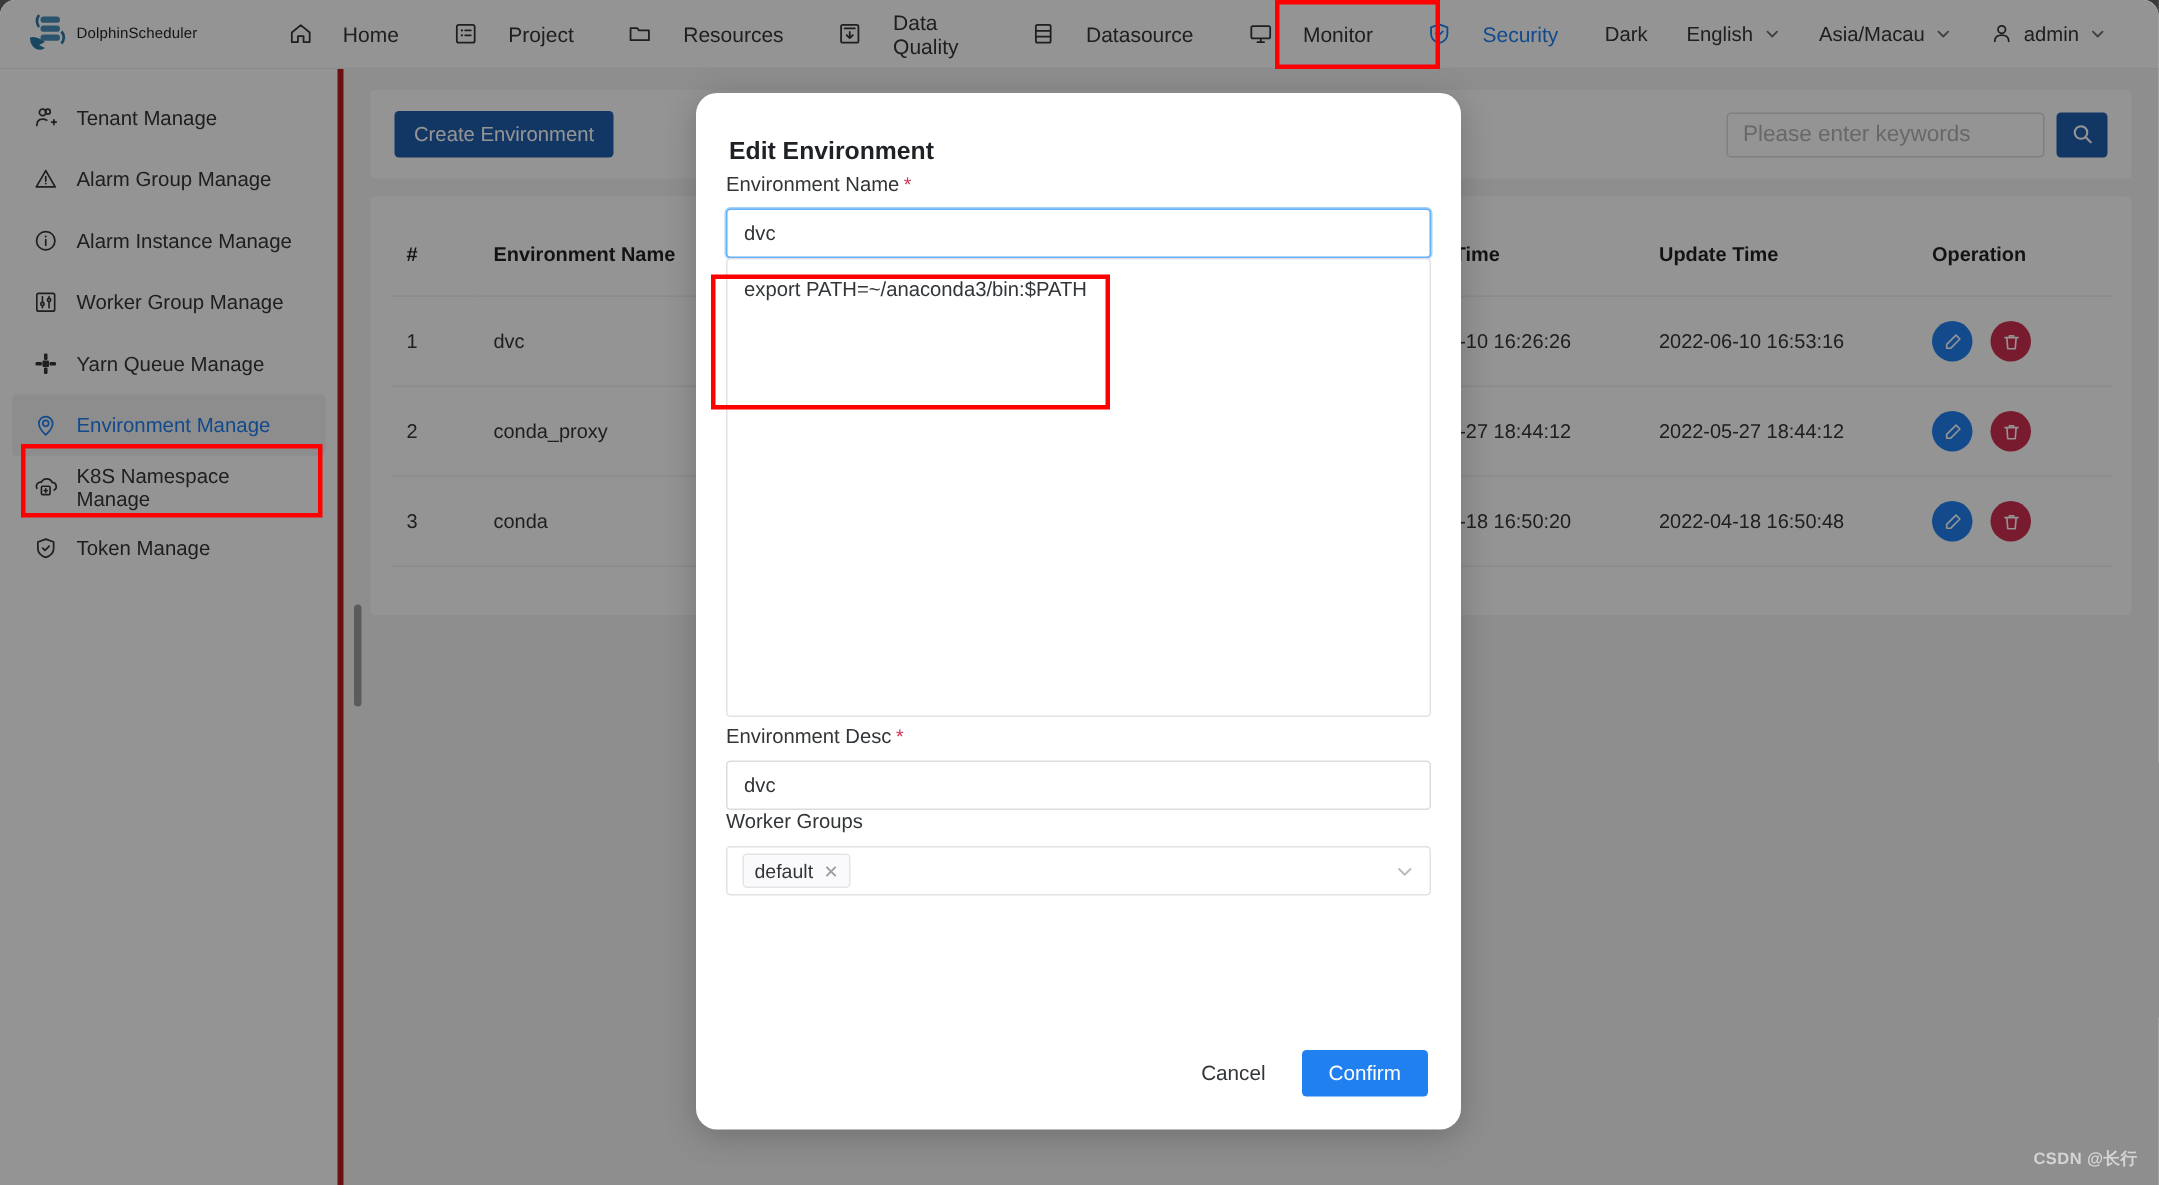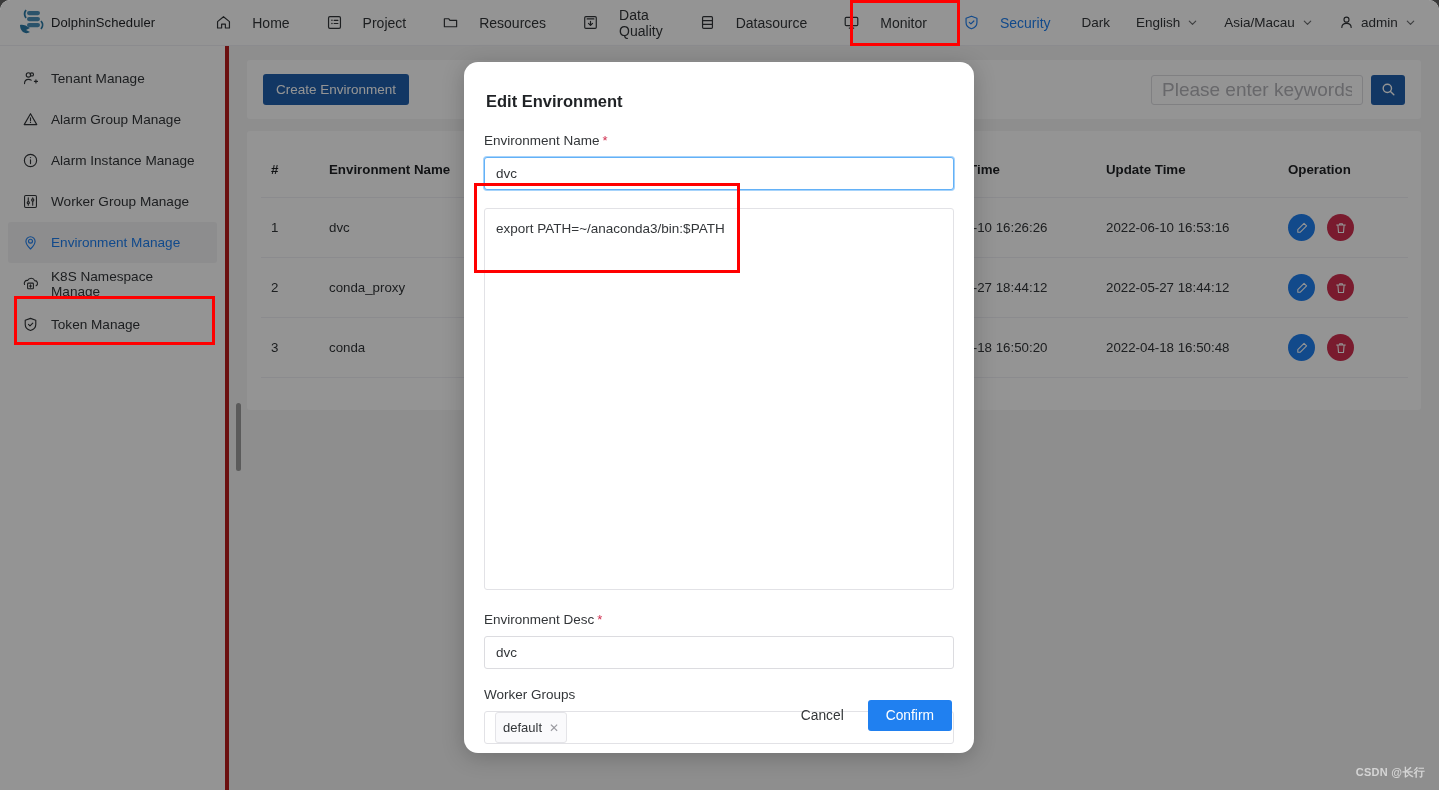--- a/index.html
+++ b/index.html
@@ -28,21 +28,21 @@
   .topnav {
     position: absolute; left: 0; top: 0; width: 1439px; height: 46px;
     background: #ffffff;
     border-bottom: 1px solid #efeff5;
     display: flex; align-items: center;
     border-radius: 10px 10px 0 0;
     z-index: 5;
   }
   .brand { display: flex; align-items: center; margin-left: 14px; }
   .brand-logo { width: 34px; height: 34px; flex: 0 0 34px; }
-  .brand-name { font-size: 13px; color: #1f2225; letter-spacing: .1px; margin-left: 3px; }
+  .brand-name { font-size: 10px; color: #1f2225; letter-spacing: .1px; margin-left: 3px; }
   .navitems { display: flex; align-items: center; margin-left: 42px; height: 46px; }
   .navitem {
     display: flex; align-items: center; gap: 20px;
     height: 46px; padding: 0 18px;
     font-size: 14px; color: #333639; cursor: pointer;
     position: relative;
   }
   .navitem.active { color: #2080f0; }
   .navitem svg { display: block; }
   .navright {
@@ -77,21 +77,21 @@
   .card { background: #fff; border-radius: 3px; }
   .card-top { padding: 14px 16px; display:flex; align-items:center; }
   .btn-primary {
     background: #2060ad; color: #fff; border: none; border-radius: 3px;
     font-size: 13.5px; padding: 8px 13px; cursor: pointer;
     font-family: "Liberation Sans", sans-serif;
   }
   .search-wrap { margin-left: auto; display: flex; align-items: center; gap: 8px; }
   .search-input {
     width: 212px; height: 30px; border: 1px solid #dcdce0; border-radius: 3px;
-    padding: 0 10px; font-size: 19px; color: #333; background: #fff;
+    padding: 0 10px; font-size: 15px; color: #333; background: #fff;
     font-family: "Liberation Sans", sans-serif; outline: none;
   }
   .search-input::placeholder { color: #b3b3b8; }
   .search-btn {
     width: 34px; height: 30px; background: #2060ad; border: none; border-radius: 3px;
     display:flex; align-items:center; justify-content:center; cursor:pointer;
   }
 
   .card-table { margin-top: 12px; padding: 10px 14px 32px 14px; }
   table { width: 100%; border-collapse: collapse; table-layout: fixed; }
@@ -126,37 +126,37 @@
 
   
   .modal {
     position: absolute; left: 464px; top: 62px; width: 510px; height: 691px;
     background: #ffffff; z-index: 70;
     box-shadow: 0 4px 22px rgba(0,0,0,0.22);
     padding: 20px;
     border-radius: 14px;
   }
   .modal-title { font-size: 16.5px; color: #1f2225; font-weight: bold; padding: 10px 2px 4px 2px; }
-  .field { margin-top: 18px; }
+  .field { }
   .flabel { font-size: 13.5px; color: #333639; margin-bottom: 9px; }
   .req { color: #d03050; font-size: 13px; margin-left: 3px; }
   .f-input {
     width: 100%; height: 33px; border: 1px solid #dcdce0; border-radius: 3px;
     padding: 0 11px; font-size: 13.5px; color: #333639; outline: none;
     font-family: "Liberation Sans", sans-serif; background: #fff;
   }
   .f-input.focused { border-color: #63b1f7; box-shadow: 0 0 0 1px #a6d3fb; }
   .f-textarea {
-    width: 100%; height: 382px; border: 1px solid #e2e2e6; border-radius: 3px;
+    width: 100%; height: 306px; border: 1px solid #e2e2e6; border-radius: 3px;
     padding: 10px 11px; font-size: 13.5px; color: #333639; outline: none; resize: none;
     font-family: "Liberation Sans", sans-serif; line-height: 1.5; background: #fff;
   }
   .f-select {
     width: 100%; min-height: 33px; border: 1px solid #e2e2e6; border-radius: 3px;
-    display: flex; padding: 0 10px; position: relative; cursor: pointer;
+    display: flex; align-items: center; padding: 0 10px; position: relative; cursor: pointer;
   }
   .tag {
     display:flex; align-items:center; gap:7px; border: 1px solid #e4e4e8; border-radius: 3px;
     background: #fafafc; padding: 3px 7px; font-size: 13px; color: #333639;
   }
   .tag-x { color: #9a9aa0; font-size: 12px; cursor: pointer; line-height: 1; }
   .sel-chev { position: absolute; right: 10px; top: 50%; transform: translateY(-50%); opacity:.45; }
   .modal-footer {
     position: absolute; right: 22px; bottom: 22px;
     display: flex; align-items: center; gap: 14px;
@@ -335,20 +335,32 @@
     <div class="sideitem">
       <span class="sicon">
         <svg width="17" height="17" viewBox="0 0 20 20" fill="none" stroke="#333639" stroke-width="1.3">
           <rect x="3" y="3" width="14" height="14" rx="1.4"></rect>
           <path d="M7.4 5.6 V14.4 M12.6 5.6 V14.4" stroke-linecap="round"></path>
           <circle cx="7.4" cy="11.4" r="1.3" fill="#fff"></circle>
             <circle cx="12.6" cy="8.2" r="1.3" fill="#fff"></circle>
         </svg>
       </span>
       <span>Worker Group Manage</span>
+    </div>
+    <div class="sideitem">
+      <span class="sicon">
+        <svg width="17" height="17" viewBox="0 0 20 20" fill="#333639">
+          <rect x="8.6" y="2" width="2.8" height="5" rx="1"></rect>
+          <rect x="8.6" y="13" width="2.8" height="5" rx="1"></rect>
+          <rect x="2" y="8.6" width="5" height="2.8" rx="1"></rect>
+          <rect x="13" y="8.6" width="5" height="2.8" rx="1"></rect>
+          <rect x="7.4" y="7.4" width="5.2" height="5.2" rx="1"></rect>
+        </svg>
+      </span>
+      <span>Yarn Queue Manage</span>
     </div>
     <div class="sideitem active">
       <span class="sicon">
         <svg width="17" height="17" viewBox="0 0 20 20" fill="none" stroke="#2080f0" stroke-width="1.35">
           <path d="M10 17.6 C10 17.6 15.4 12.6 15.4 8.6 A5.4 5.4 0 1 0 4.6 8.6 C4.6 12.6 10 17.6 10 17.6 Z" stroke-linejoin="round"></path>
           <circle cx="10" cy="8.5" r="2.3"></circle>
         </svg>
       </span>
       <span>Environment Manage</span>
     </div>

